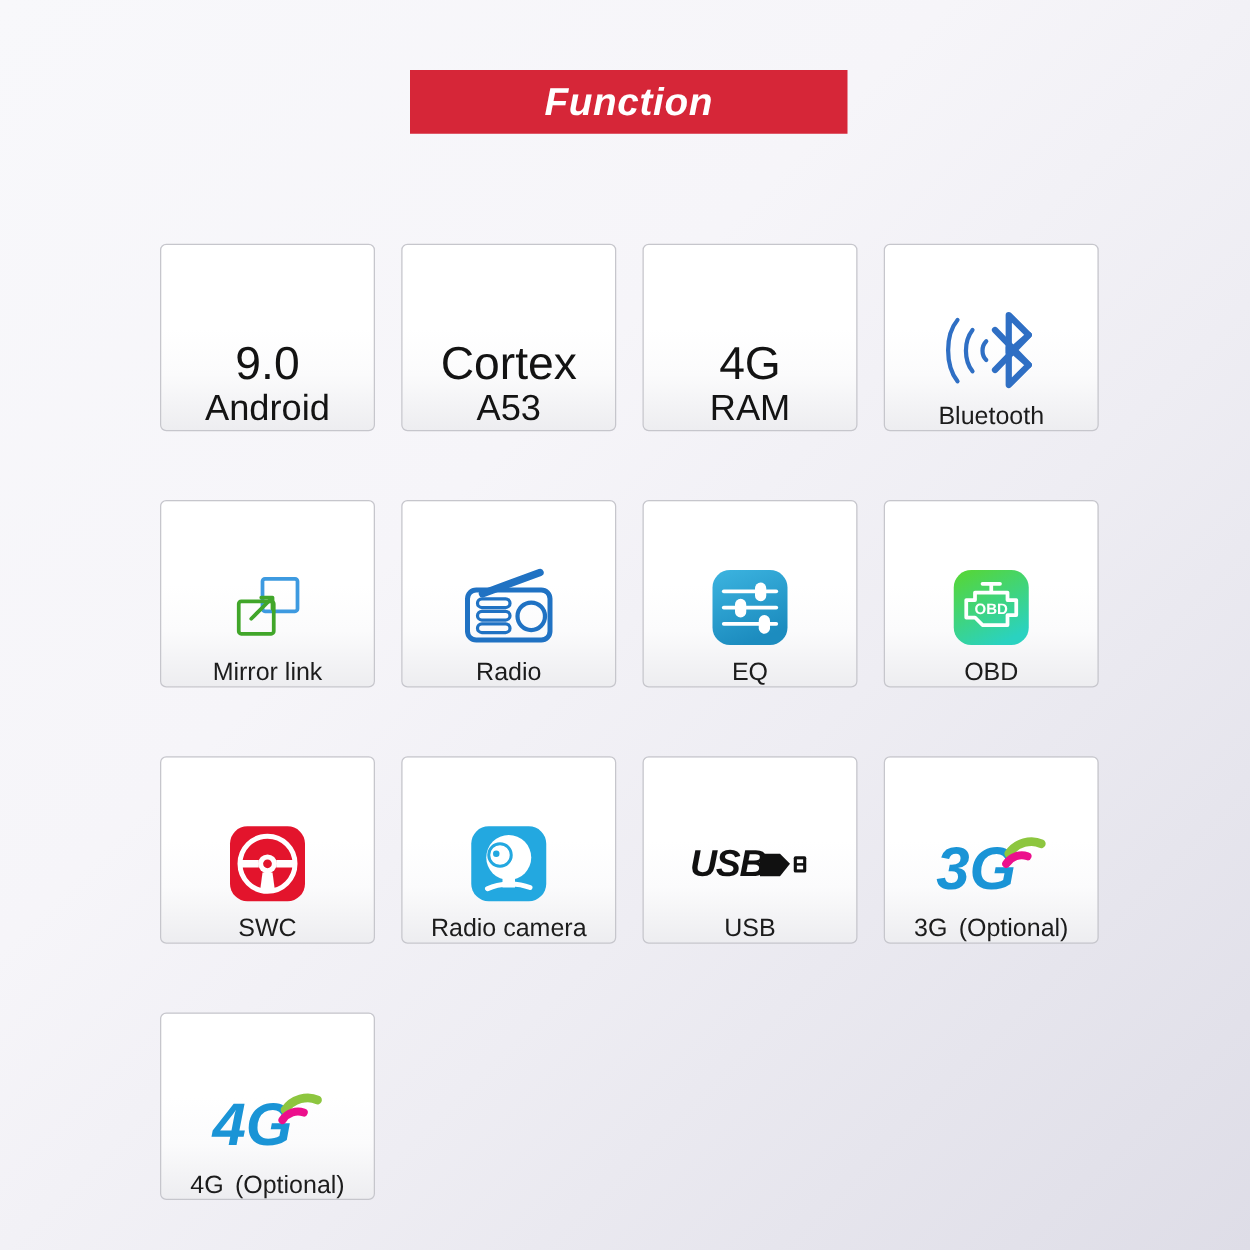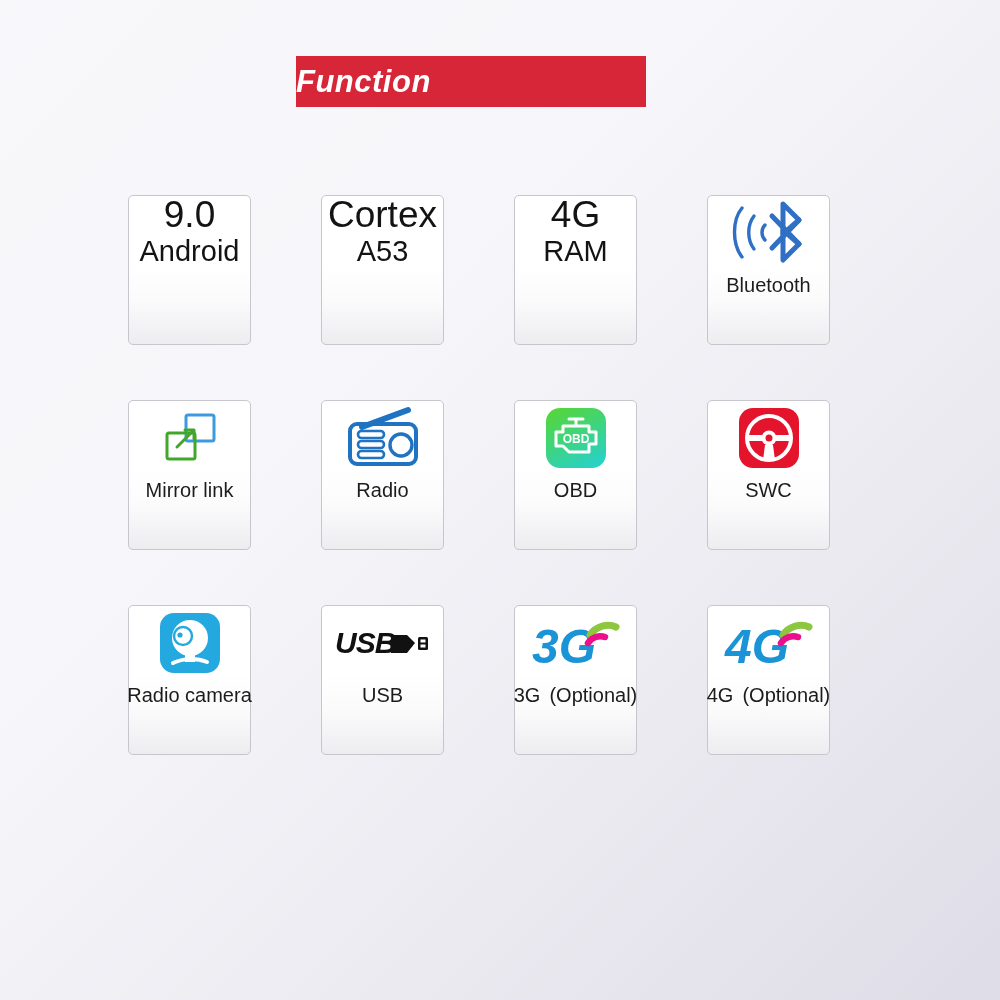--- a/index.html
+++ b/index.html
@@ -18,28 +18,28 @@
   
   .banner-wrap {
     position: absolute;
     left: 0;
     top: 56px;
     width: 1000px;
     height: 51px;
   }
   .banner {
     position: absolute;
-    left: 296px;
+    left: 328px;
     top: 0;
     width: 350px;
     height: 51px;
     background: #d62638;
     display: flex;
     align-items: center;
-    justify-content: flex-start;
+    justify-content: center;
   }
   .banner-title {
     color: #ffffff;
     font-size: 31px;
     font-weight: bold;
     font-style: italic;
     letter-spacing: 0.5px;
   }
 
   
@@ -48,30 +48,30 @@
     left: 128px;
     top: 195px;
     width: 732px;
     display: grid;
     grid-template-columns: repeat(4, 152px);
     grid-template-rows: repeat(4, 150px);
     column-gap: 41px;
     row-gap: 55px;
   }
   .cell {
-    width: 123px;
+    width: 172px;
     height: 150px;
     box-sizing: border-box;
     border: 1px solid #c6c6cc;
     border-radius: 5px;
     background: linear-gradient(to bottom, #ffffff 0%, #ffffff 45%, #fbfbfc 70%, #ededf0 100%);
     display: flex;
     flex-direction: column;
     align-items: center;
-    justify-content: flex-start;
+    justify-content: flex-end;
     position: relative;
   }
 
   
   .spec-big {
     font-size: 37px;
     color: #131313;
     line-height: 1.02;
     font-weight: normal;
     text-align: center;
@@ -171,20 +171,42 @@
         <rect x="6" y="19" width="66" height="40" rx="7" fill="none" stroke="#2072c3" stroke-width="4"></rect>
         <rect x="14" y="26" width="26" height="7" rx="3.5" fill="none" stroke="#2072c3" stroke-width="2.6"></rect>
         <rect x="14" y="36" width="26" height="7" rx="3.5" fill="none" stroke="#2072c3" stroke-width="2.6"></rect>
         <rect x="14" y="46" width="26" height="7" rx="3.5" fill="none" stroke="#2072c3" stroke-width="2.6"></rect>
         <circle cx="57" cy="40" r="11" fill="none" stroke="#2072c3" stroke-width="3.4"></circle>
       </svg>
     </div>
     <div class="cell-label">Radio</div>
   </div>
 
+  <div class="cell">
+    <div class="icon-box">
+      <svg width="66" height="66" viewBox="0 0 66 66">
+        <defs>
+          <linearGradient id="eqg" x1="0" y1="0" x2="0.4" y2="1">
+            <stop offset="0%" stop-color="#3cb4e0"></stop>
+            <stop offset="100%" stop-color="#1c8cbf"></stop>
+          </linearGradient>
+        </defs>
+        <rect x="3" y="3" width="60" height="60" rx="14" fill="url(#eqg)"></rect>
+        <g stroke="#ffffff" stroke-width="3" stroke-linecap="round">
+          <path d="M12 20 L 54 20"></path>
+          <path d="M12 33 L 54 33"></path>
+          <path d="M12 46 L 54 46"></path>
+        </g>
+        <rect x="37" y="13" width="9" height="15" rx="4.5" fill="#ffffff"></rect>
+        <rect x="21" y="26" width="9" height="15" rx="4.5" fill="#ffffff"></rect>
+        <rect x="40" y="39" width="9" height="15" rx="4.5" fill="#ffffff"></rect>
+      </svg>
+    </div>
+    <div class="cell-label">EQ</div>
+  </div>
 
   <div class="cell">
     <div class="icon-box">
       <svg width="66" height="66" viewBox="0 0 66 66">
         <defs>
           <linearGradient id="obdg" x1="0.1" y1="0" x2="0.6" y2="1">
             <stop offset="0%" stop-color="#56d636"></stop>
             <stop offset="100%" stop-color="#2ad2c0"></stop>
           </linearGradient>
         </defs>

